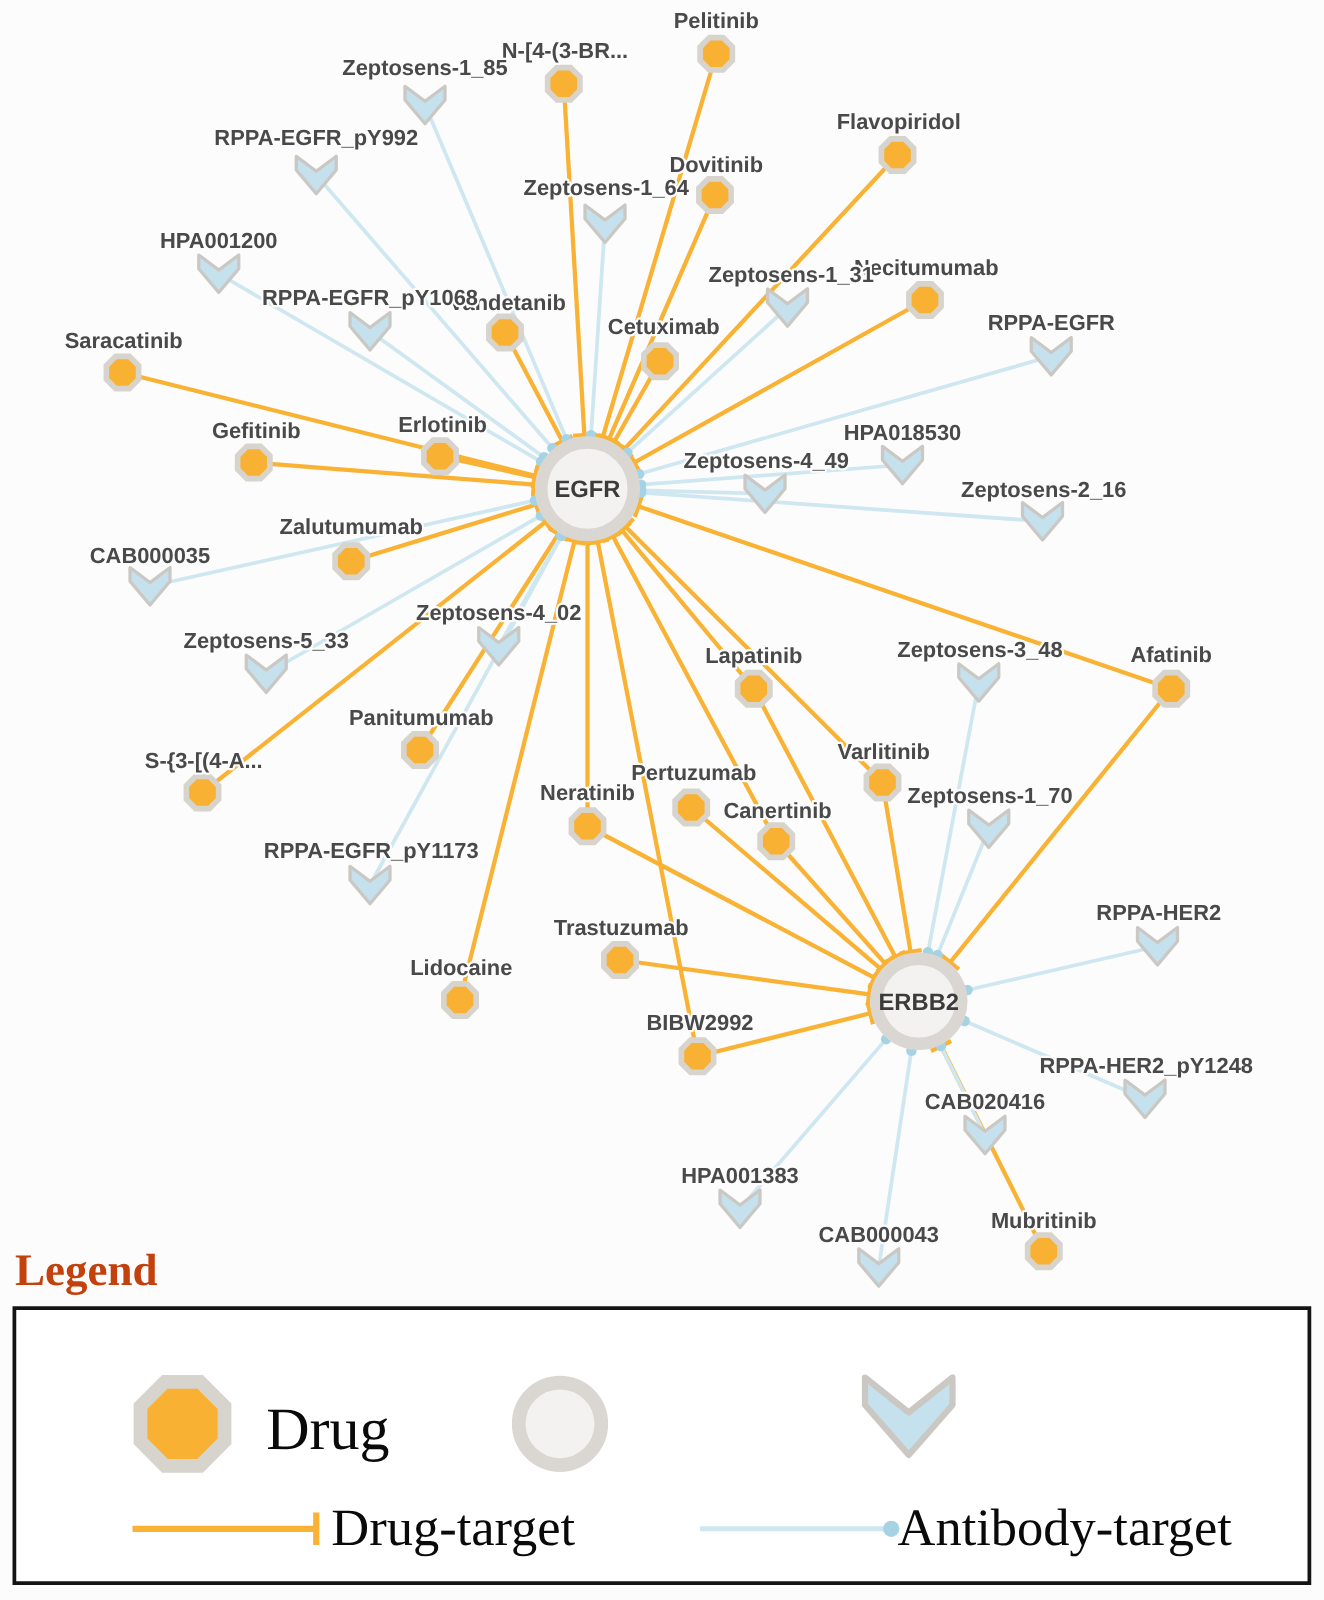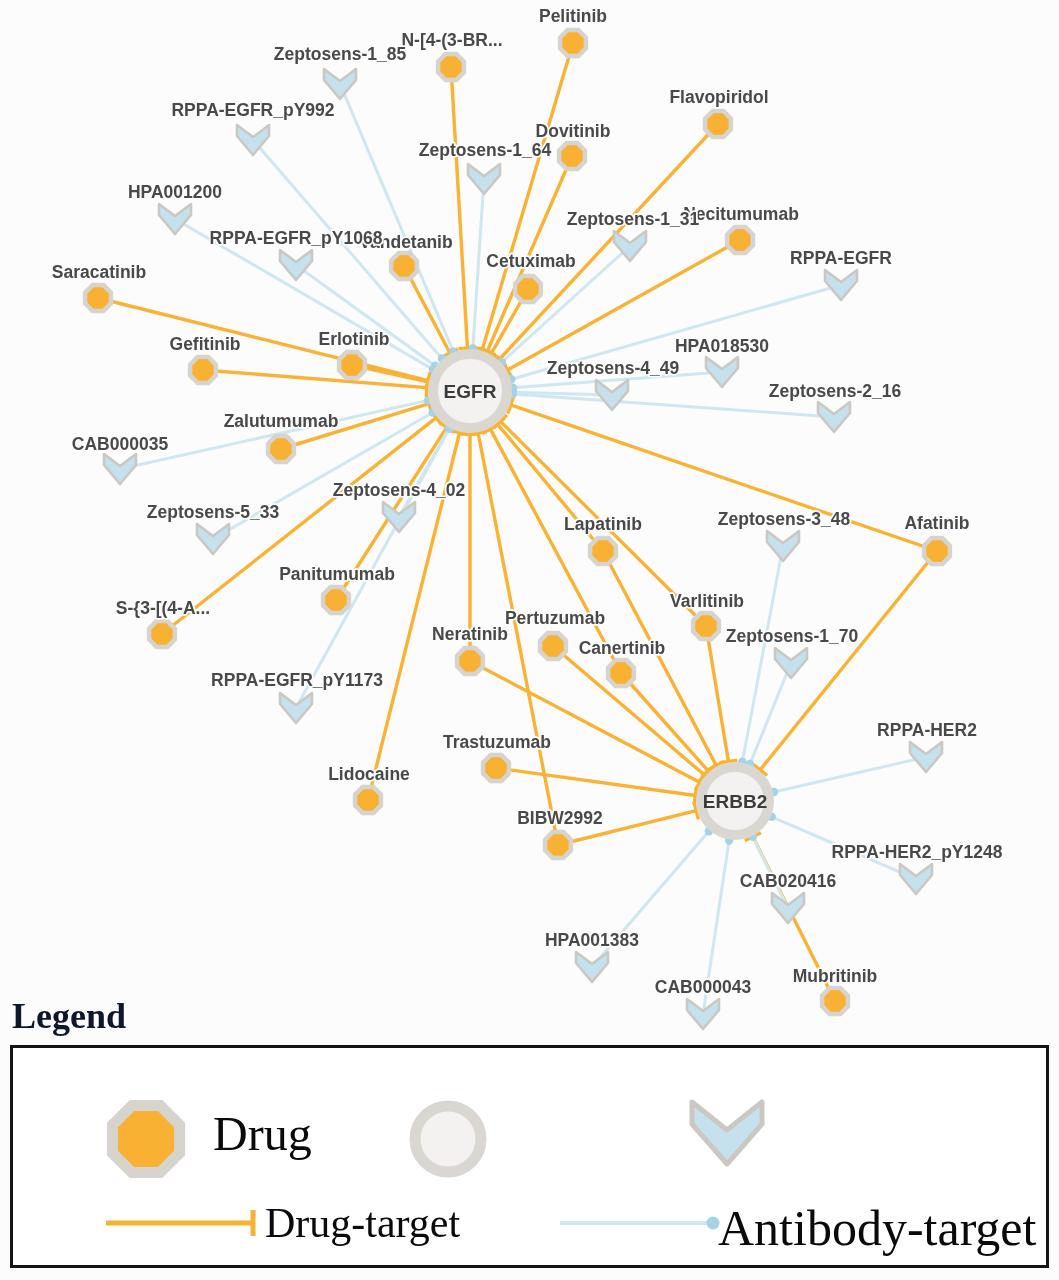--- a/index.html
+++ b/index.html
@@ -3,35 +3,35 @@
 <meta charset="utf-8">
 <style>
   html,body{margin:0;padding:0;background:#ffffff;}
   .stage{position:relative;width:1059px;height:1280px;background:#fcfcfc;overflow:hidden;
          font-family:"Liberation Sans",sans-serif;}
   #net{position:absolute;left:0;top:0;}
   .nlabel{font-family:"Liberation Sans",sans-serif;font-weight:bold;font-size:17.5px;fill:#494949;
           paint-order:stroke;stroke:#fcfcfc;stroke-width:3.5px;stroke-linejoin:round;}
   .glabel{font-size:19px;fill:#3b3b3b;stroke:none;}
   .legend-title{position:absolute;left:12px;top:995px;font-family:"Liberation Serif",serif;
-                font-weight:bold;font-size:36px;color:#0f172a;}
+                font-weight:bold;font-size:36px;color:#c2410c;}
   .legend-box{position:absolute;left:10px;top:1045px;width:1033px;height:217px;
               border:3px solid #141414;background:#ffffff;}
   .legend-box .abs{position:absolute;}
   .lg-txt{font-family:"Liberation Serif",serif;color:#0a0a0a;white-space:nowrap;}
   .lg-drug-icon{left:86px;top:44px;}
-  .lg-drug-label{left:200px;top:58px;font-size:48px;}
+  .lg-drug-label{left:200px;top:68px;font-size:48px;}
   .lg-gene-icon{left:390px;top:46px;}
   .lg-gene-label{left:492px;top:58px;font-size:48px;}
   .lg-ab-icon{left:672px;top:46px;}
   .lg-ab-label{left:755px;top:56px;font-size:44px;}
   .lg-dt-icon{left:90px;top:158px;}
   .lg-dt-label{left:252px;top:151px;font-size:42px;}
   .lg-at-icon{left:545px;top:160px;}
-  .lg-at-label{left:705px;top:151px;font-size:50px;}
+  .lg-at-label{left:705px;top:151px;font-size:42px;}
 </style>
 </head>
 <body>
 
 <div class="stage">
   <svg id="net" width="1059" height="1280" viewBox="0 0 1059 1280">
       <g>
         <line x1="573" y1="43" x2="482.2036954047148" y2="349.76809707921615" stroke="#f9b233" stroke-width="3.4"></line>
         <line x1="473.6" y1="347.2" x2="490.8" y2="352.3" stroke="#f9b233" stroke-width="3.4"></line>
         <line x1="451" y1="67" x2="467.4827196610754" y2="348.0737457993914" stroke="#f9b233" stroke-width="3.4"></line>

